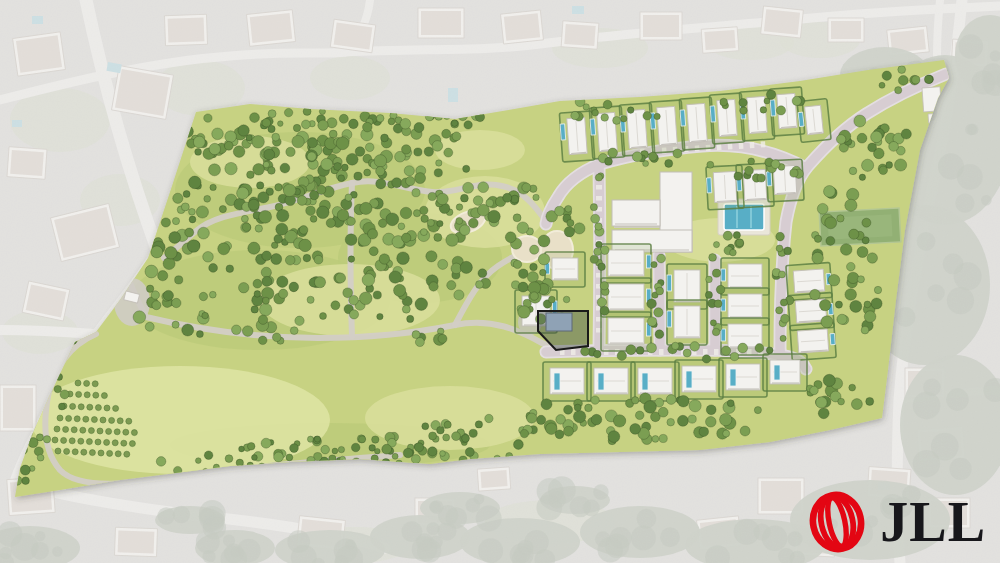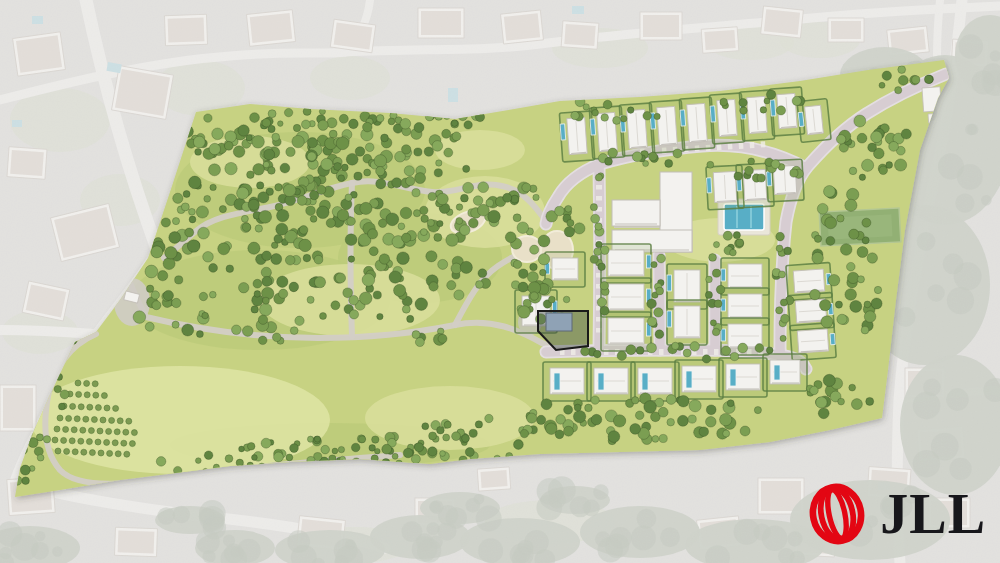--- a/index.html
+++ b/index.html
@@ -1,19 +1,19 @@
 <!DOCTYPE html>
 <html><head>
 <meta charset="utf-8">
 <style>
   html,body{margin:0;padding:0;background:#888;}
   .stage{position:relative;width:1000px;height:563px;overflow:hidden;background:#cbc9c5;
          font-family:"Liberation Sans",sans-serif;}
   svg{display:block}
-  .logo{position:absolute;right:14px;bottom:16px;display:flex;align-items:center;gap:10px;}
+  .logo{position:absolute;right:14px;bottom:8px;display:flex;align-items:center;gap:10px;}
   .logo-text{font-family:"Liberation Serif",serif;font-weight:700;font-size:56px;line-height:1;
              color:#17171b;letter-spacing:1px;}
 </style>
 </head>
 <body>
 
 <div class="stage">
 <svg id="scene" width="1000" height="563" viewBox="0 0 1000 563">
   <defs>
     <filter id="grain">

